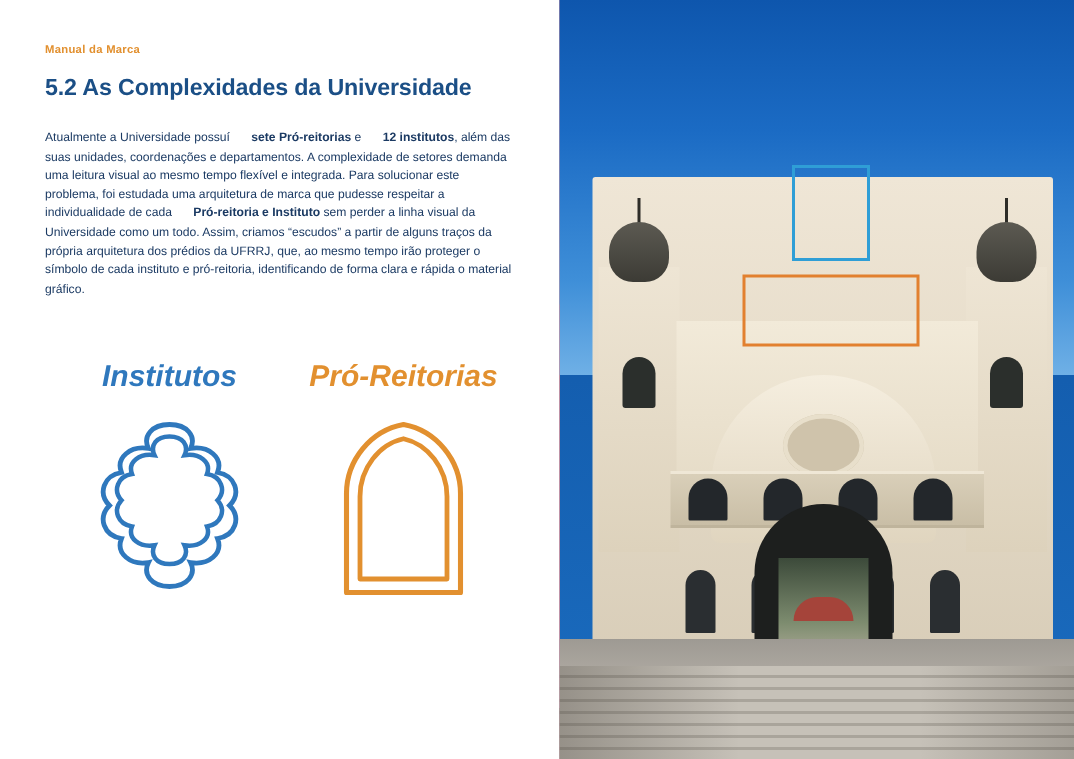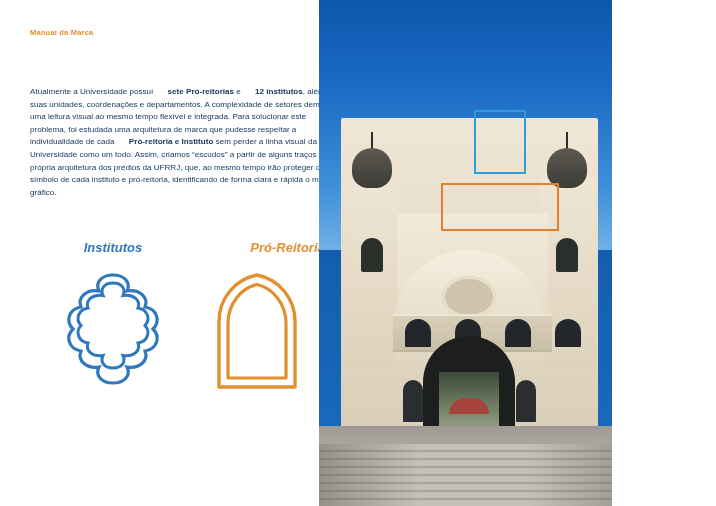--- a/index.html
+++ b/index.html
@@ -8,21 +8,21 @@
     background: #ffffff;
   }
   body {
     width: 716px;
     height: 506px;
     font-family: "Liberation Sans", sans-serif;
     overflow: hidden;
   }
   .page {
     position: relative;
-    width: 612px;
+    width: 716px;
     height: 506px;
     background: #ef4444;
     display: flex;
   }
 
   
   .left-col {
     position: relative;
     width: 373px;
     height: 506px;
@@ -80,24 +80,24 @@
     width: 312px;
     height: 200px;
   }
   .shield-block {
     position: absolute;
     top: 0;
     width: 150px;
     text-align: center;
   }
   .shield-block.left { left: 8px; }
-  .shield-block.right { left: 152px; text-align: right; }
+  .shield-block.right { left: 164px; }
 
   .shield-label {
-    font-size: 13px;
+    font-size: 20px;
     font-style: italic;
     font-weight: bold;
     margin-bottom: 14px;
   }
   .shield-label.blue { color: #2f78bd; }
   .shield-label.orange { color: #e2902f; }
 
   .shield-art {
     width: 120px;
     height: 130px;
@@ -313,20 +313,21 @@
 </style>
 </head>
 <body>
 
 <div class="page">
 
   <div class="left-col">
 
     <div class="kicker">Manual da Marca</div>
 
+    <div class="headline">5.2 As Complexidades da Universidade</div>
 
     <div class="body-copy">
       <p>
         <span class="reg">Atualmente a Universidade possuí </span><span class="strong">sete Pró-reitorias</span><span class="reg"> e </span><span class="strong">12 institutos</span><span class="reg">, além das suas unidades, coordenações e departamentos. A complexidade de setores demanda uma leitura visual ao mesmo tempo flexível e integrada. Para solucionar este problema, foi estudada uma arquitetura de marca que pudesse respeitar a individualidade de cada </span><span class="strong">Pró-reitoria e Instituto</span><span class="reg"> sem perder a linha visual da Universidade como um todo. Assim, criamos “escudos” a partir de alguns traços da própria arquitetura dos prédios da UFRRJ, que, ao mesmo tempo irão proteger o símbolo de cada instituto e pró-reitoria, identificando de forma clara e rápida o material gráfico.</span>
       </p>
     </div>
 
     <div class="shields">
 
       <div class="shield-block left">

